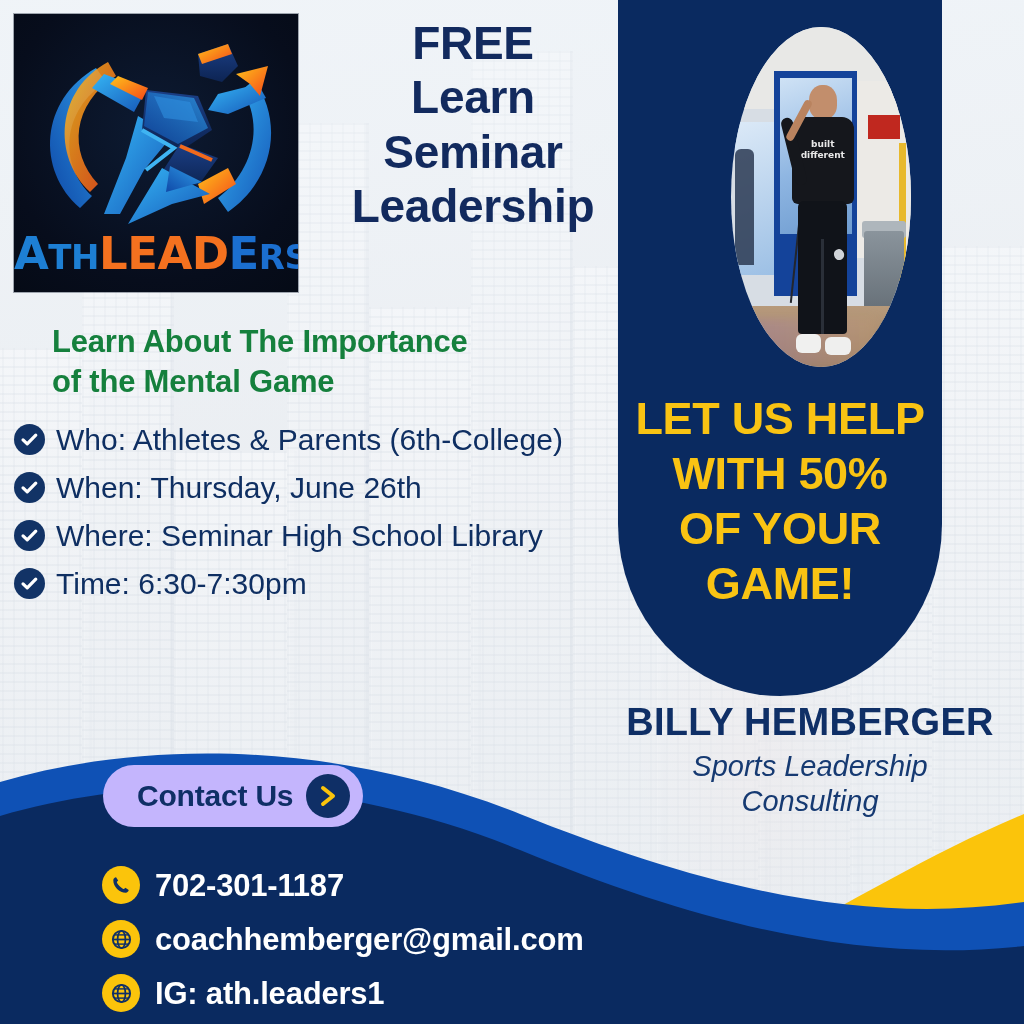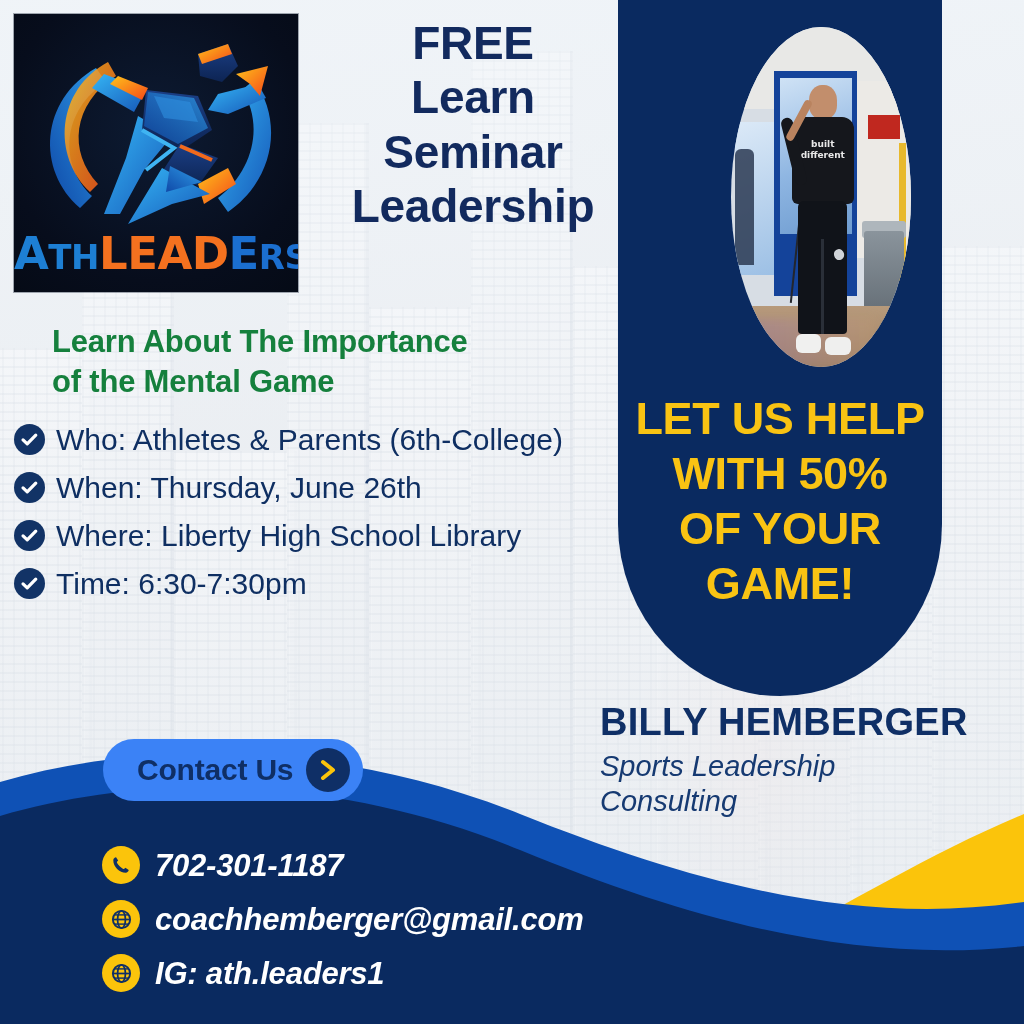--- a/index.html
+++ b/index.html
@@ -132,47 +132,47 @@
   .pt-stick{position:absolute;left:6%;top:52%;width:3%;height:30%;background:#23262c;transform:rotate(6deg);}
   .pt-bgperson{position:absolute;left:2%;top:36%;width:11%;height:34%;background:#2b3a52;border-radius:6px 6px 0 0;opacity:.85;}
 
   .let-us{
     position:absolute;left:622px;top:392px;width:316px;text-align:center;
     color:#f9c313;font-size:45px;font-weight:700;line-height:1.22;letter-spacing:-.3px;
   }
   .let-us div{white-space:nowrap;text-align:center;}
 
   .presenter{
-    position:absolute;left:600px;top:702px;width:420px;text-align:left;
+    position:absolute;left:600px;top:702px;width:420px;text-align:center;
   }
   .presenter .pname{
     color:#0f2f66;font-size:38px;font-weight:700;letter-spacing:.3px;line-height:1.1;
   }
   .presenter .prole{
     margin-top:5px;color:#163a72;font-size:29px;font-style:italic;font-weight:400;line-height:1.22;
   }
 
   
   .waves{position:absolute;left:0;bottom:0;width:1024px;height:360px;}
 
   
   .contact-btn{
-    position:absolute;left:103px;top:739px;
+    position:absolute;left:103px;top:765px;
     display:flex;align-items:center;gap:13px;
-    background:#3b82f6;border-radius:40px;padding:9px 13px 9px 34px;
+    background:#c4b5fd;border-radius:40px;padding:9px 13px 9px 34px;
   }
   .contact-btn .clabel{
     color:#0f2f66;font-size:30px;font-weight:700;letter-spacing:-.2px;line-height:1;
   }
   .contact-btn .carrow{
     width:44px;height:44px;border-radius:50%;background:#0f2f66;
     display:flex;align-items:center;justify-content:center;
   }
 
-  .contact-rows{position:absolute;left:102px;top:838px;font-style:italic;}
+  .contact-rows{position:absolute;left:102px;top:858px;}
   .crow{display:flex;align-items:center;height:54px;}
   .crow .cicon{
     flex:0 0 auto;width:38px;height:38px;border-radius:50%;background:#fbc40b;
     display:flex;align-items:center;justify-content:center;margin-right:15px;
   }
   .crow .ctxt{
     color:#ffffff;font-size:31px;font-weight:700;letter-spacing:-.2px;line-height:1;white-space:nowrap;
   }
 </style>
 </head>
@@ -282,21 +282,21 @@
           </svg>
       </span>
       <span class="btxt">When: Thursday, June 26th</span>
     </div>
     <div class="bullet">
       <span class="chk">
         <svg width="19" height="19" viewBox="0 0 20 20">
             <path d="M3.2 10.4 L7.6 14.6 L16.6 5.4" fill="none" stroke="#ffffff" stroke-width="3.4" stroke-linecap="round" stroke-linejoin="round"></path>
           </svg>
       </span>
-      <span class="btxt">Where: Liberty High School Library</span>
+      <span class="btxt">Where: Seminar High School Library</span>
     </div>
     <div class="bullet">
       <span class="chk">
         <svg width="19" height="19" viewBox="0 0 20 20">
             <path d="M3.2 10.4 L7.6 14.6 L16.6 5.4" fill="none" stroke="#ffffff" stroke-width="3.4" stroke-linecap="round" stroke-linejoin="round"></path>
           </svg>
       </span>
       <span class="btxt">Time: 6:30-7:30pm</span>
     </div>
   </div>

